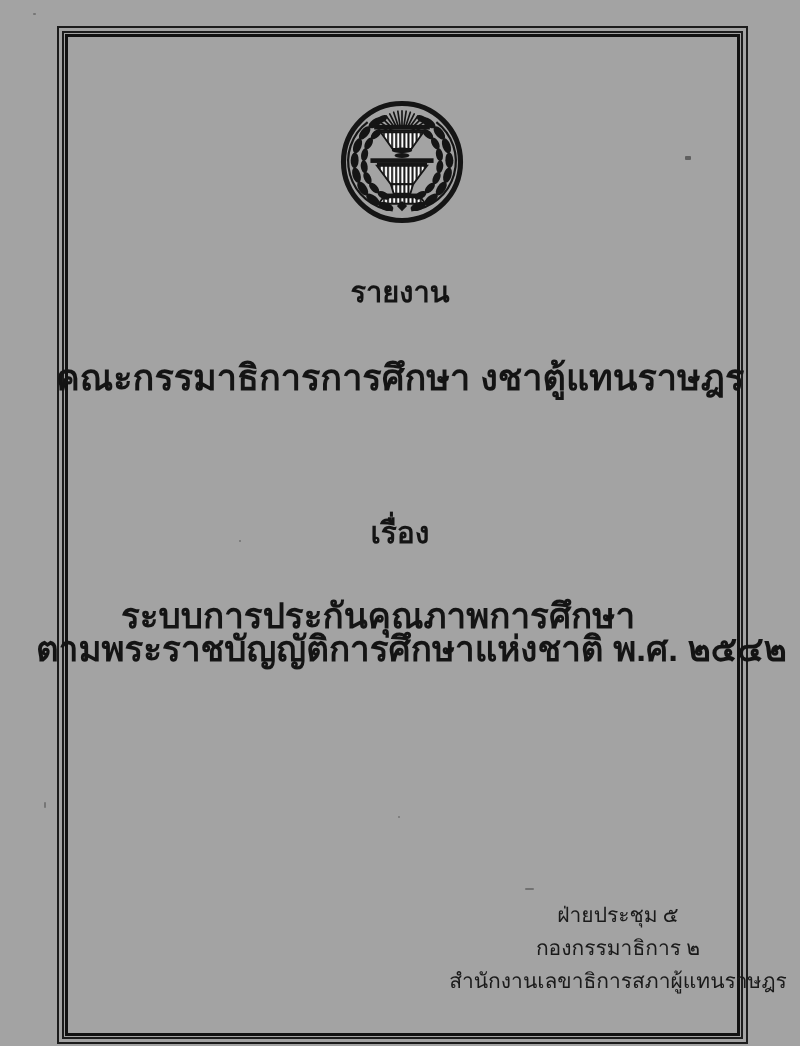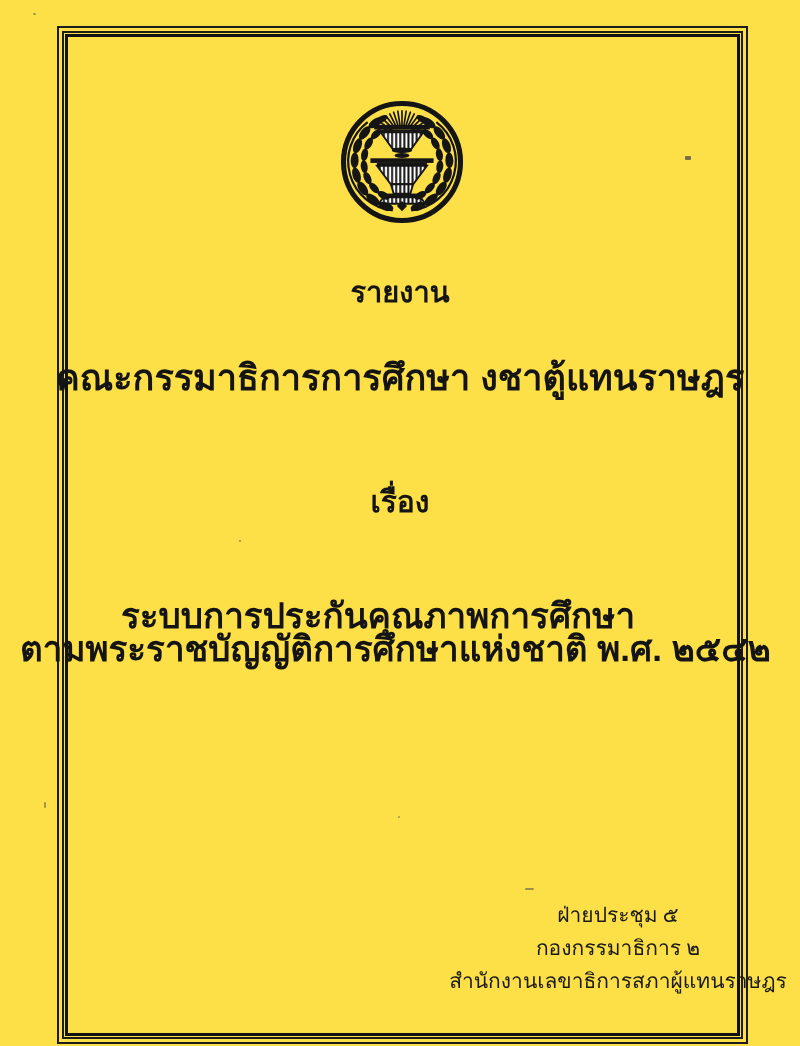--- a/index.html
+++ b/index.html
@@ -8,21 +8,21 @@
     width: 800px;
     height: 1046px;
     background: #fbfbf9;
     font-family: "Liberation Sans", sans-serif;
     overflow: hidden;
   }
   .page {
     position: relative;
     width: 800px;
     height: 1046px;
-    background: #fde047;
+    background: #a3a3a3;
     color: #161616;
   }
   
   .frame-outer {
     position: absolute;
     left: 57px; top: 26px; right: 52px; bottom: 2px;
     border: 2px solid #1c1c1c;
   }
   .frame-mid {
     position: absolute;
@@ -42,23 +42,23 @@
   .t {
     position: absolute;
     left: 0; right: 0;
     text-align: center;
     font-weight: 700;
     color: #141414;
     white-space: nowrap;
   }
   .report-label   { top: 272px; font-size: 29px; line-height: 40px; }
   .committee      { top: 353px; font-size: 36px; line-height: 50px; }
-  .subject-label  { top: 480px; font-size: 30px; line-height: 44px; }
+  .subject-label  { top: 511px; font-size: 30px; line-height: 44px; }
   .title1         { top: 576px; font-size: 35px; line-height: 46px; left: 0; right: 44px; margin-top: 17px; }
-  .title2         { top: 626px; font-size: 35px; line-height: 46px; left: 0; right: 44px; padding-left: 20px; }
+  .title2         { top: 626px; font-size: 35px; line-height: 46px; left: 16px; right: 44px; padding-left: 20px; }
   .footer {
     position: absolute;
     left: 418px; top: 899px;
     width: 400px;
     text-align: center;
     font-size: 21px;
     line-height: 33px;
     font-weight: 400;
     color: #1a1a1a;
     font-family: "Liberation Serif", serif;

